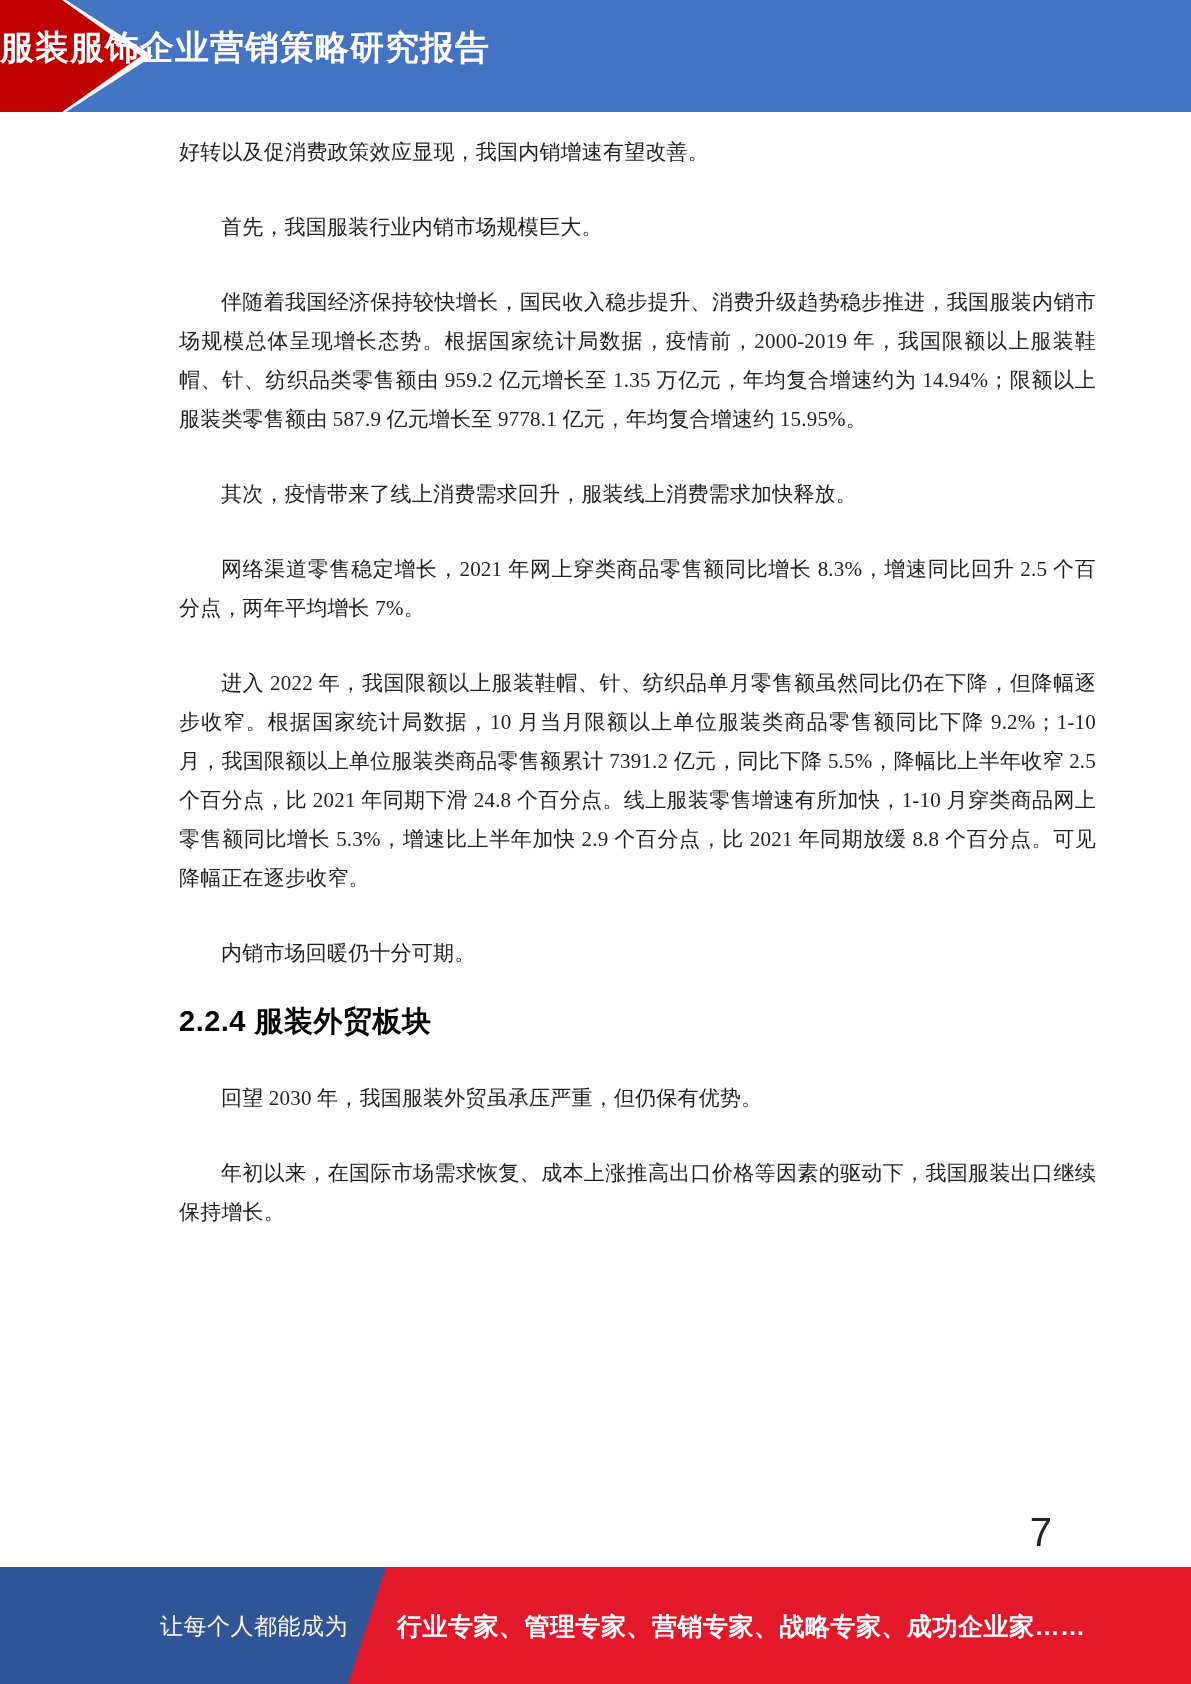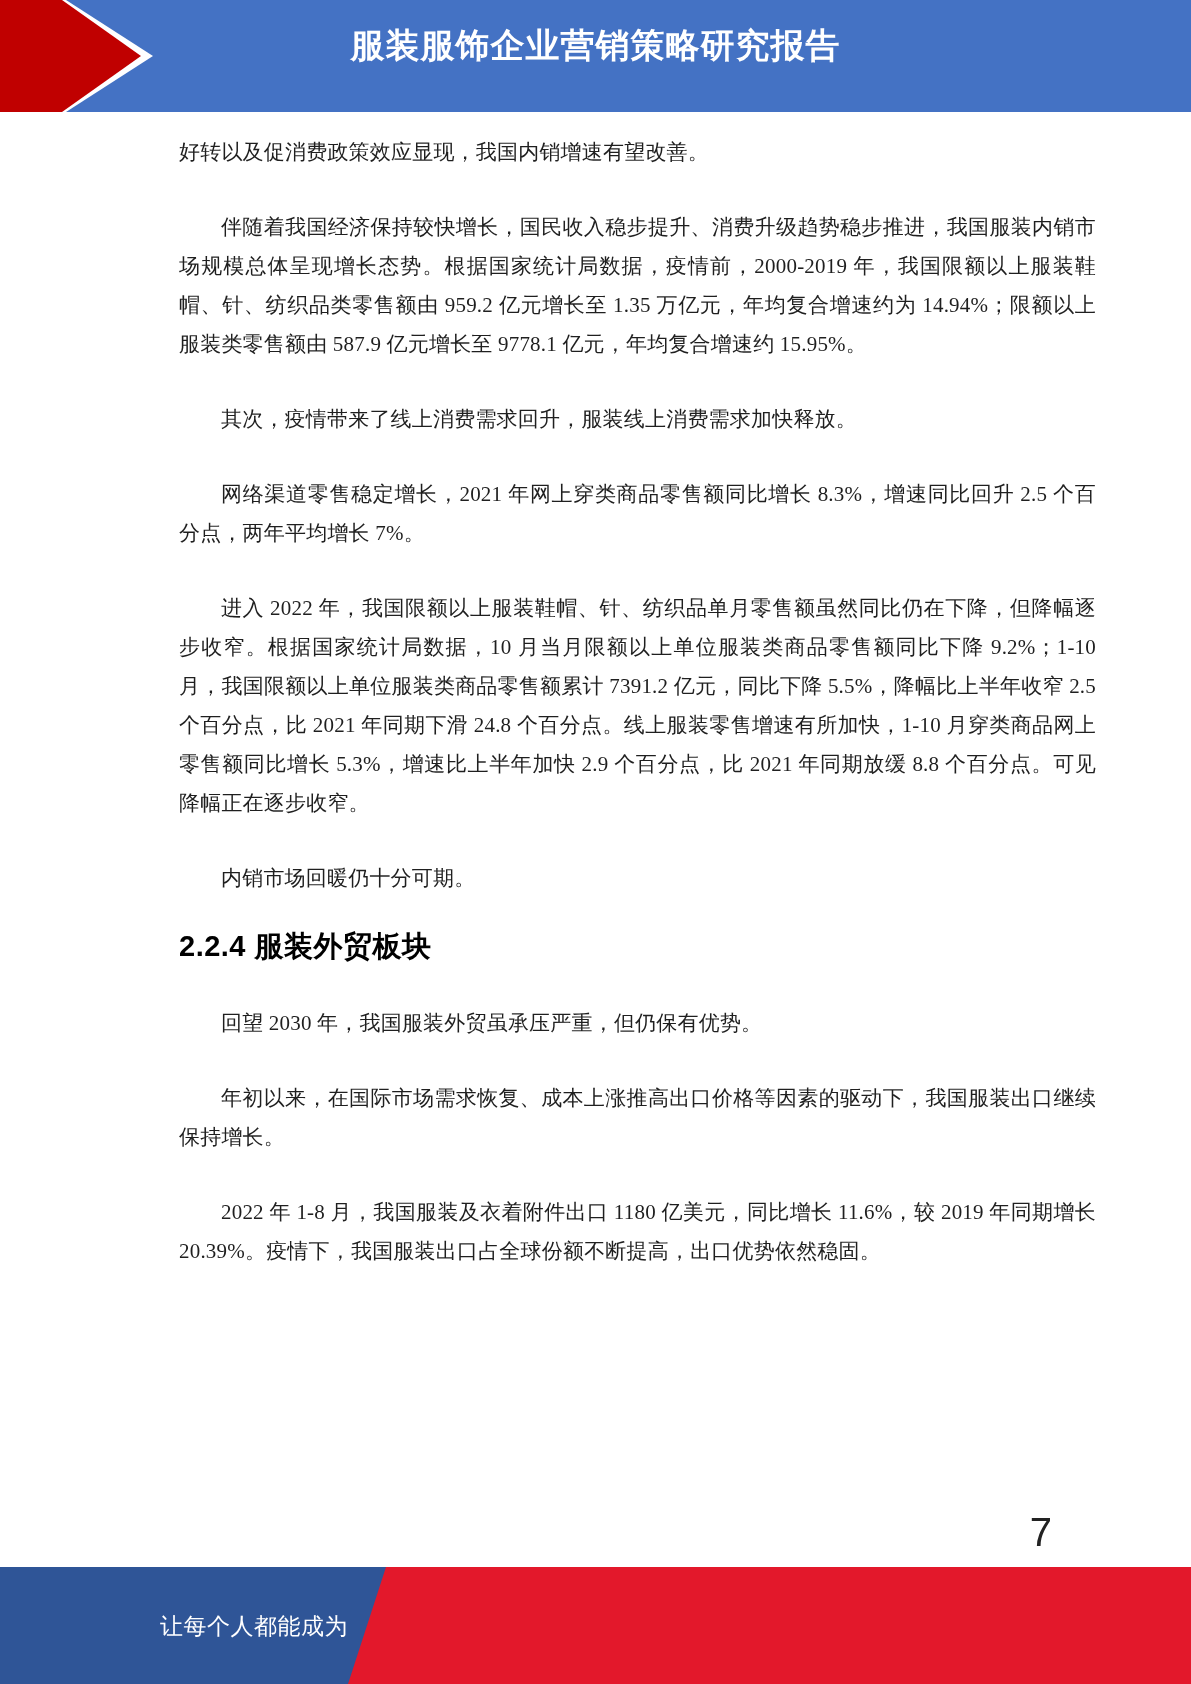--- a/index.html
+++ b/index.html
@@ -27,22 +27,21 @@
   }
   .arrow{
     position:absolute;top:0;left:0;
     width:160px;height:112px;
     display:block;
   }
   .arrow .outline{fill:#ffffff;}
   .arrow .body{fill:var(--arrow-red);}
   .title{
     position:absolute;top:28px;left:0;right:0;
-    text-align:center;
-    font-family:Liberation Mono, monospace;
+    font-family:Liberation Serif, serif;
     font-size:34px;line-height:40px;font-weight:bold;
     letter-spacing:1px;
     color:#ffffff;
   }
   
   .content{
     position:absolute;top:112px;left:0;
     width:1191px;
     padding:21px 131px 0 143px;
     margin-left:36px;
@@ -106,31 +105,32 @@
   <header class="banner">
     <svg class="arrow" viewBox="0 0 160 112" aria-hidden="true">
       <polygon class="outline" points="0,0 66,0 153,56 66,112 0,112"></polygon>
       <polygon class="body" points="0,0 62,0 141,56 62,112 0,112"></polygon>
     </svg>
     <h1 class="title">服装服饰企业营销策略研究报告</h1>
   </header>
 
   <main class="content">
     <p class="para first">好转以及促消费政策效应显现，我国内销增速有望改善。</p>
+    <p class="para indent">首先，我国服装行业内销市场规模巨大。</p>
     <p class="para indent">伴随着我国经济保持较快增长，国民收入稳步提升、消费升级趋势稳步推进，我国服装内销市场规模总体呈现增长态势。根据国家统计局数据，疫情前，2000-2019 年，我国限额以上服装鞋帽、针、纺织品类零售额由 959.2 亿元增长至 1.35 万亿元，年均复合增速约为 14.94%；限额以上服装类零售额由 587.9 亿元增长至 9778.1 亿元，年均复合增速约 15.95%。</p>
     <p class="para indent">其次，疫情带来了线上消费需求回升，服装线上消费需求加快释放。</p>
     <p class="para indent">网络渠道零售稳定增长，2021 年网上穿类商品零售额同比增长 8.3%，增速同比回升 2.5 个百分点，两年平均增长 7%。</p>
     <p class="para indent">进入 2022 年，我国限额以上服装鞋帽、针、纺织品单月零售额虽然同比仍在下降，但降幅逐步收窄。根据国家统计局数据，10 月当月限额以上单位服装类商品零售额同比下降 9.2%；1-10 月，我国限额以上单位服装类商品零售额累计 7391.2 亿元，同比下降 5.5%，降幅比上半年收窄 2.5 个百分点，比 2021 年同期下滑 24.8 个百分点。线上服装零售增速有所加快，1-10 月穿类商品网上零售额同比增长 5.3%，增速比上半年加快 2.9 个百分点，比 2021 年同期放缓 8.8 个百分点。可见降幅正在逐步收窄。</p>
     <p class="para indent">内销市场回暖仍十分可期。</p>
     <h2 class="section-heading">2.2.4 服装外贸板块</h2>
     <p class="para indent">回望 2030 年，我国服装外贸虽承压严重，但仍保有优势。</p>
     <p class="para indent">年初以来，在国际市场需求恢复、成本上涨推高出口价格等因素的驱动下，我国服装出口继续保持增长。</p>
-    <p class="para indent">2022 年 1-8 月，我国服装及衣着附件出口 1180 亿美元，同比增长 11.6%，较 2019 年同期增长 20.39%。疫情下，我国服装出口占全球份额不断提高，出口优势依然稳固。</p>
   </main>
 
   <div class="page-number">7</div>
 
   <footer class="footer">
     <div class="footer-blue"></div>
     <span class="footer-left">让每个人都能成为</span>
+    <span class="footer-right">行业专家、管理专家、营销专家、战略专家、成功企业家……</span>
   </footer>
 
 </div>
 
 </body></html>

